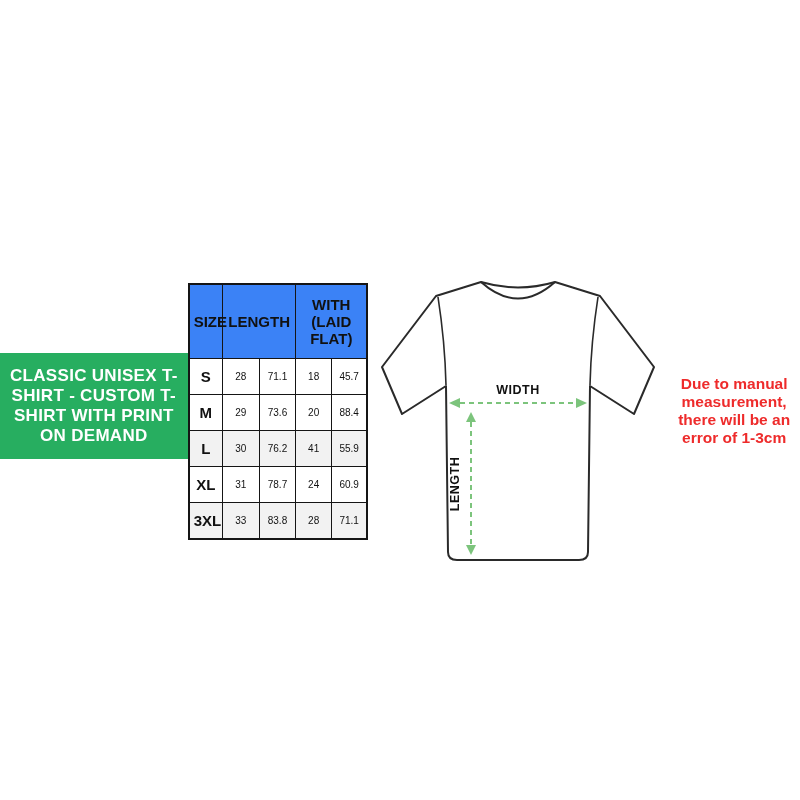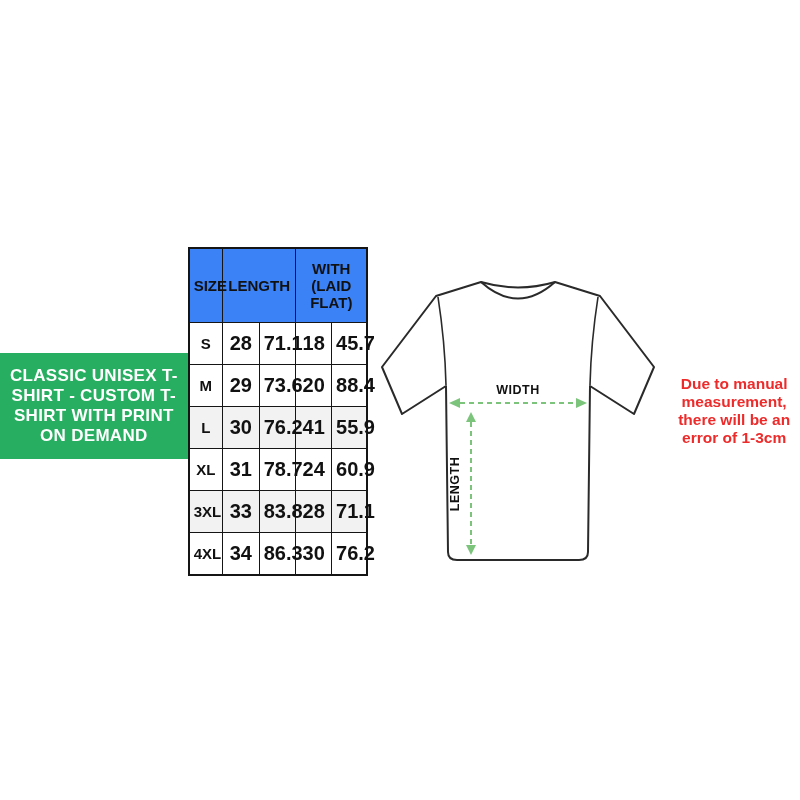--- a/index.html
+++ b/index.html
@@ -39,21 +39,21 @@
     padding: 9px 4px;
     font-size: 15px;
   }
   .size-chart thead th {
     background: #3b82f6;
     font-weight: 700;
     padding: 11px 4px;
     font-size: 15px;
   }
   .size-chart td.size { font-weight: 700; }
-  .size-chart td.num { font-weight: 700; font-size: 20px; }
+  .size-chart td.num { font-weight: 400; font-size: 10px; }
   .size-chart tbody tr:nth-child(2n+3) { background: #f2f2f2; }
   .shirt-wrap { margin-top: 38px; }
   svg text {
     font-family: "Liberation Sans", sans-serif;
     font-weight: 700;
     font-size: 12.5px;
     letter-spacing: .5px;
     fill: #111;
   }
   .note {
@@ -117,27 +117,20 @@
         <td class="num">24</td>
         <td class="num">60.9</td>
       </tr>
       <tr>
         <td class="size">3XL</td>
         <td class="num">33</td>
         <td class="num">83.8</td>
         <td class="num">28</td>
         <td class="num">71.1</td>
       </tr>
-      <tr>
-        <td class="size">4XL</td>
-        <td class="num">34</td>
-        <td class="num">86.3</td>
-        <td class="num">30</td>
-        <td class="num">76.2</td>
-      </tr>
     </tbody>
   </table>
 
   <div class="shirt-wrap">
     <svg width="300" height="302" viewBox="0 0 300 302">
 
       <path d="M113,16 L68,30 L14,101 L34,148 L78,120 L80,286 Q80,294 89,294 L211,294 Q220,294 220,286 L222,120 L266,148 L286,101 L232,30 L187,16 Q150,27 113,16 Z" fill="#ffffff" stroke="#2a2a2a" stroke-width="2" stroke-linejoin="round"></path>
 
       <path d="M113,16 Q150,49 187,16" fill="none" stroke="#2a2a2a" stroke-width="2"></path>
 

